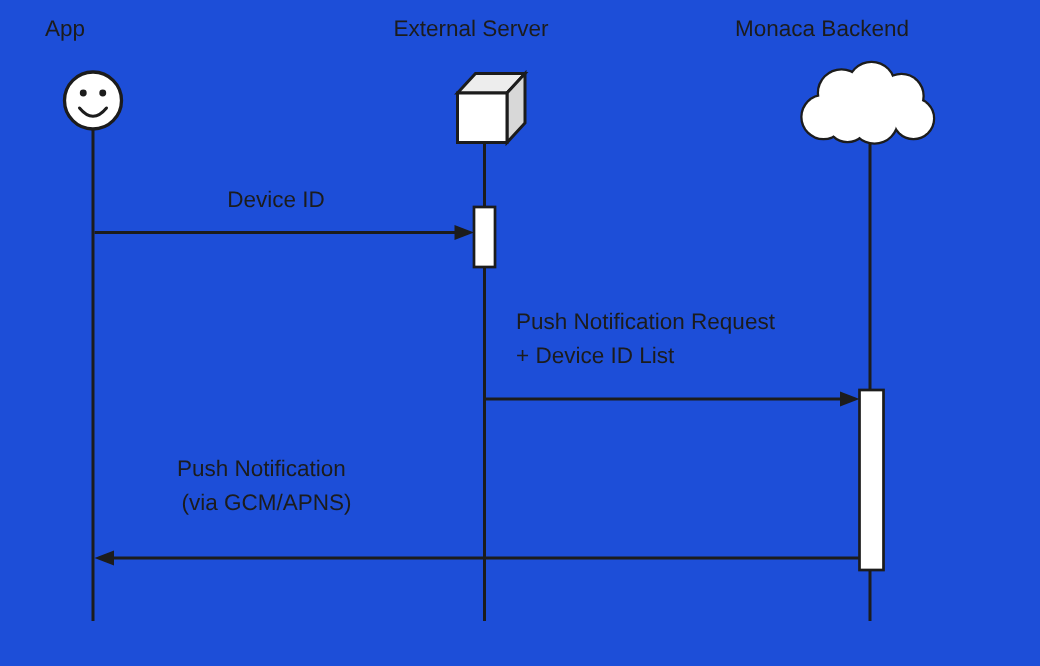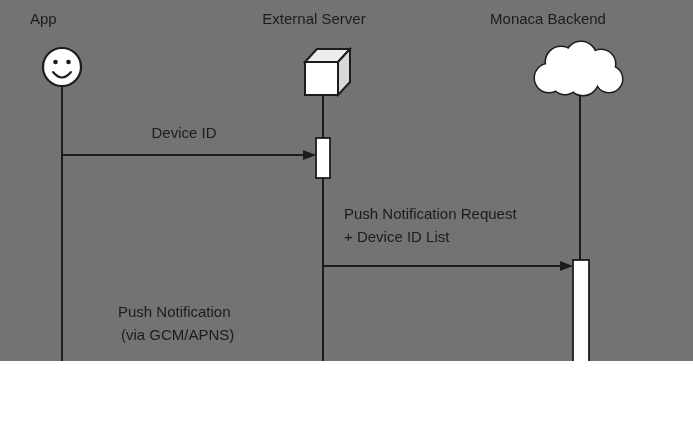--- a/index.html
+++ b/index.html
@@ -3,22 +3,22 @@
 <meta charset="utf-8">
 <style>
   html, body {
     margin: 0;
     padding: 0;
     background: #ffffff;
   }
   .stage {
     position: relative;
     width: 693px;
-    height: 361px;
-    background: #737373;
+    height: 444px;
+    background: #1d4ed8;
     overflow: hidden;
     text-decoration: underline;
   }
   svg { display: block; }
   .lbl {
     font-family: "Liberation Sans", "DejaVu Sans", sans-serif;
     font-size: 15px;
     fill: #1c1c1c;
   }
   .lifeline {

